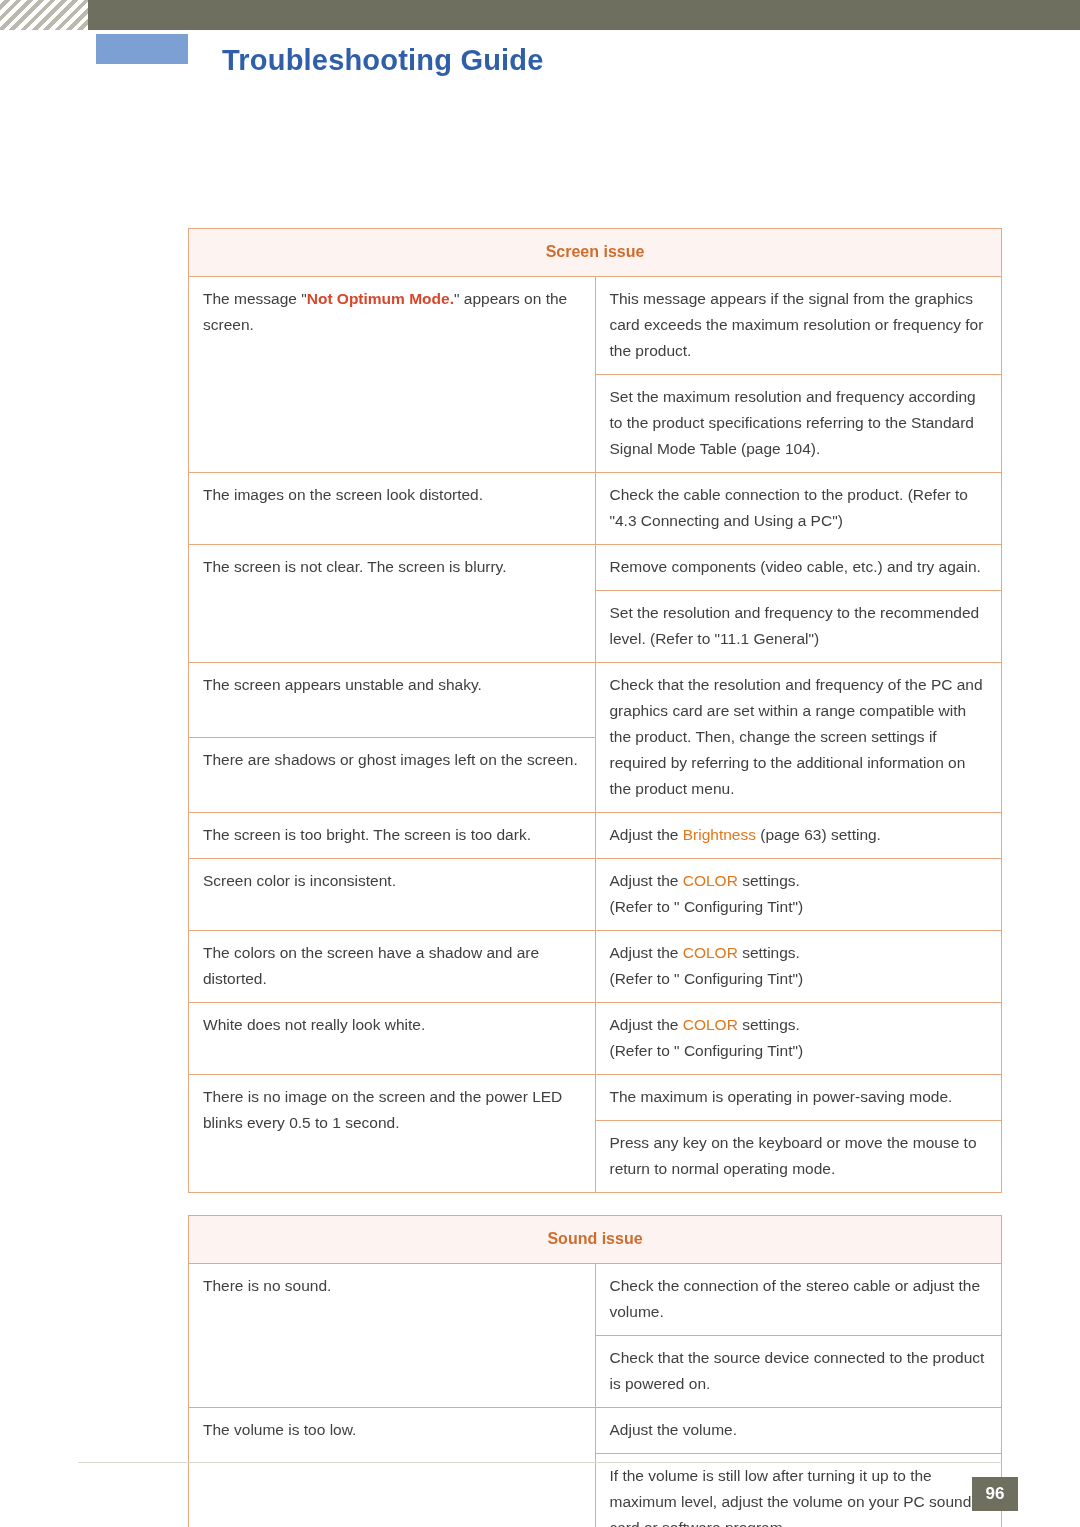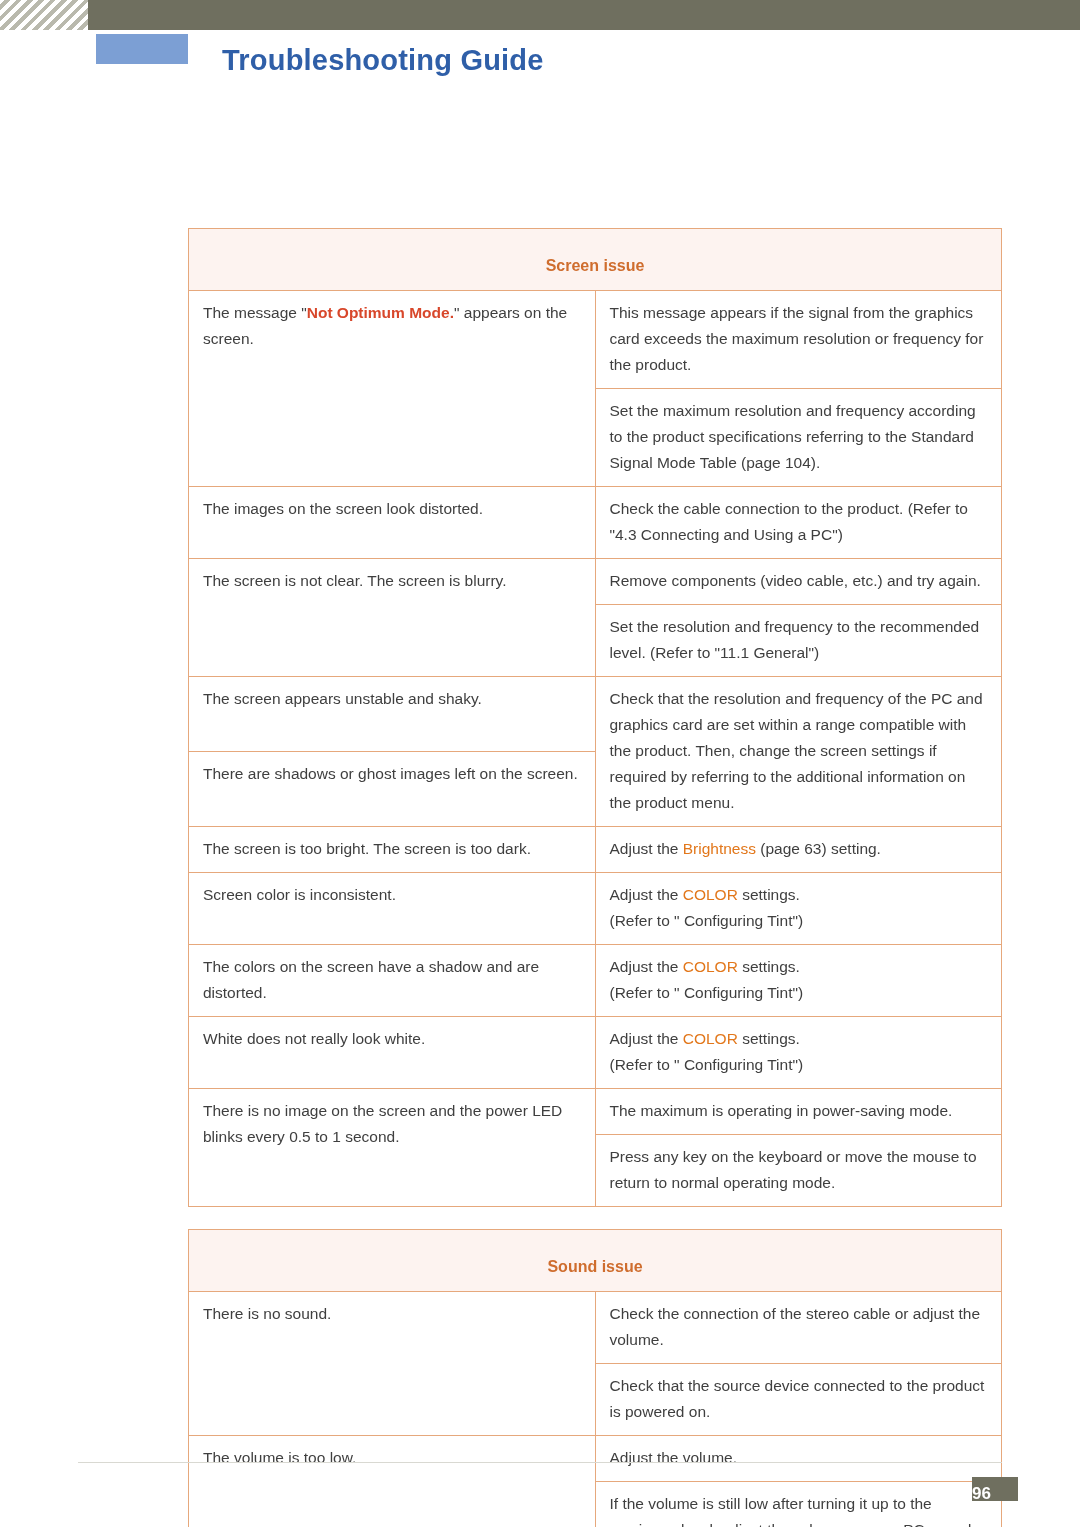--- a/index.html
+++ b/index.html
@@ -89,21 +89,21 @@
     color: #3f3f3f;
   }
   td.col-left { width: 407px; }
   td.col-right { width: 407px; }
   tr.section-head td {
     background: #fdf3f0;
     text-align: center;
     font-weight: bold;
     color: #cf6d2e;
     font-size: 16px;
-    padding: 24px 0 11px 0;
+    padding: 10px 0 11px 0;
   }
   .hl-red {
     color: #d8472b;
     font-weight: bold;
   }
   .hl-orange {
     color: #e2771b;
     font-weight: normal;
   }
 
@@ -123,26 +123,26 @@
     font-size: 12px;
     font-weight: bold;
     color: #8a8a7c;
     margin-top: 48px;
   }
   .footer-page {
     position: absolute;
     top: 1477px;
     right: 62px;
     width: 46px;
-    height: 24px;
+    height: 34px;
     background: #6f6f5f;
     color: #ffffff;
     font-size: 17px;
     font-weight: bold;
-    text-align: left;
+    text-align: center;
     line-height: 34px;
   }
 </style>
 </head>
 <body>
 
 <div class="header-bar">
   <div class="header-hatch"></div>
 </div>
 

